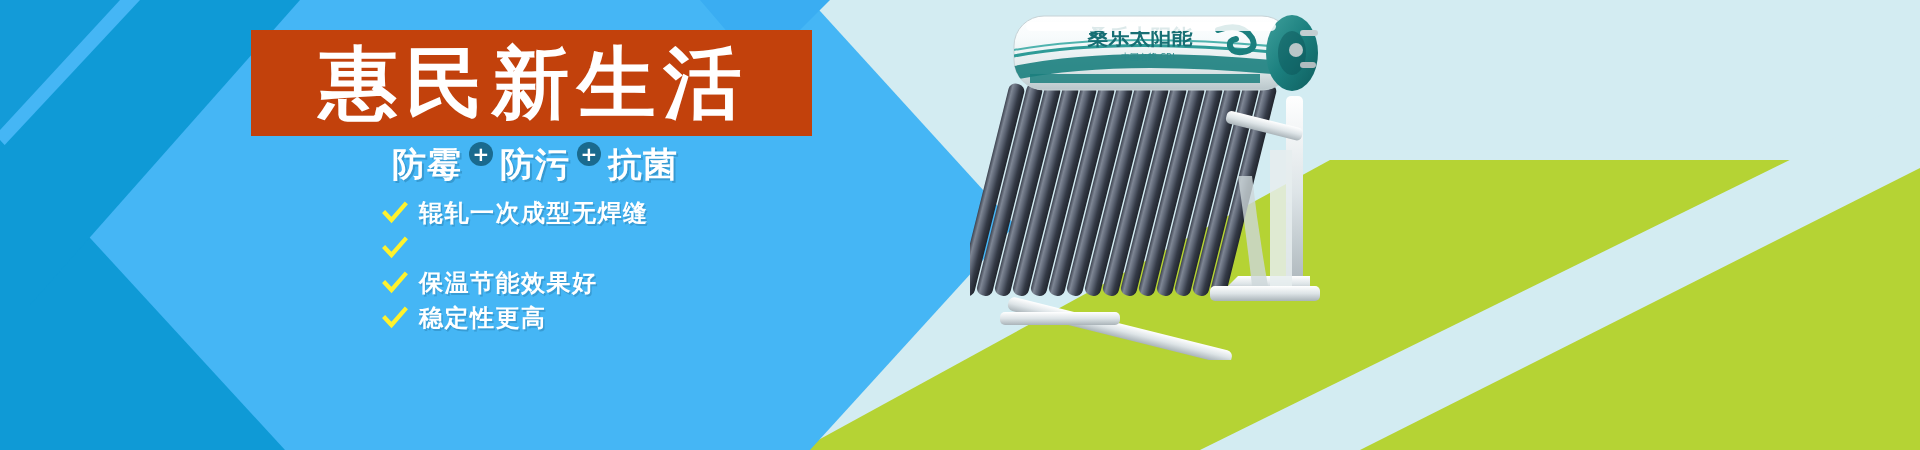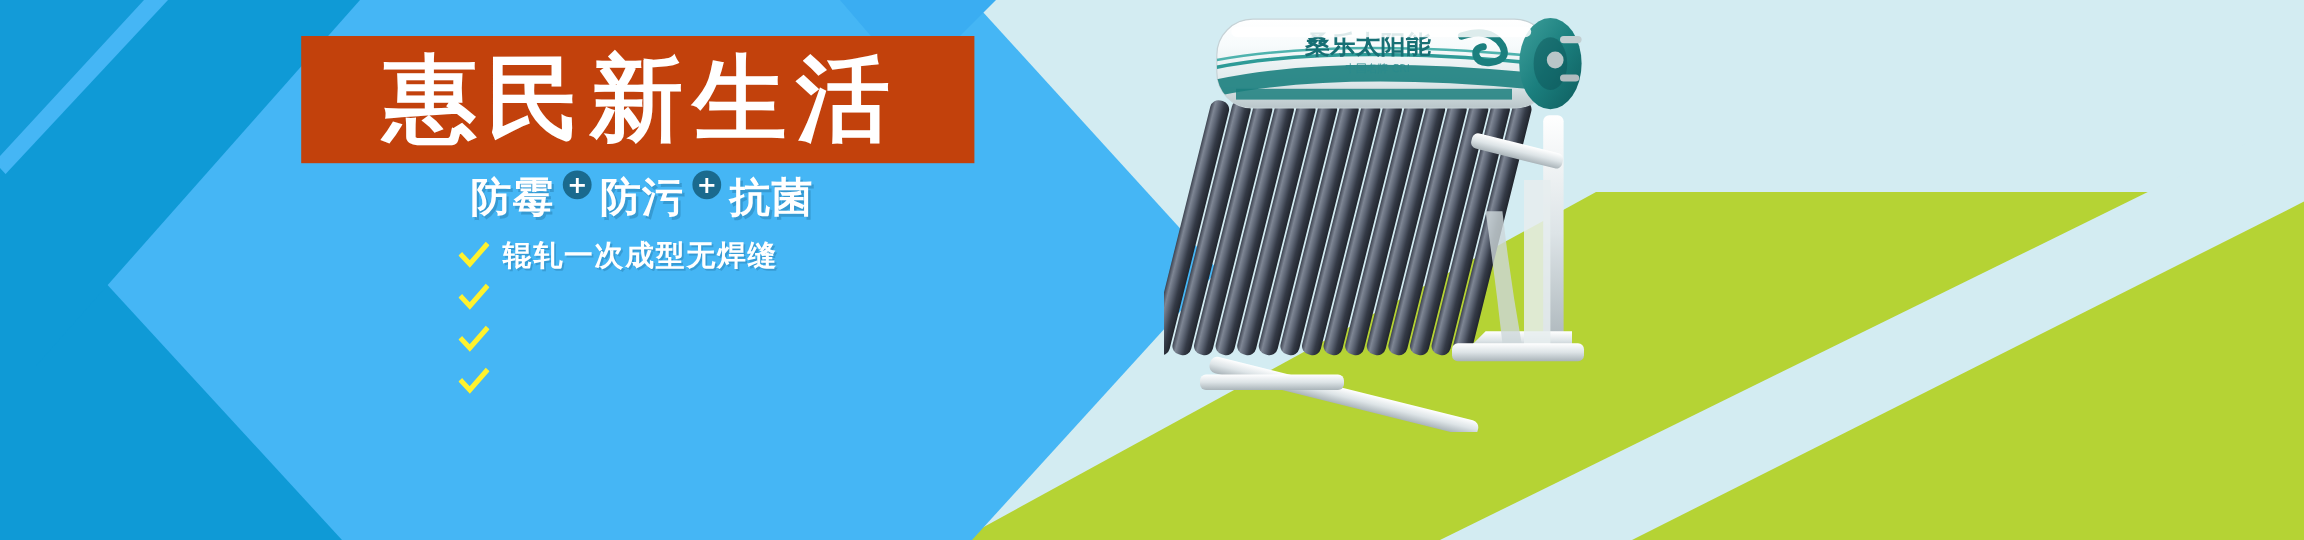--- a/index.html
+++ b/index.html
@@ -112,28 +112,30 @@
       </span>
     </div>
 
 
     <div class="feature-row">
       <span class="check-icon">
         <svg viewBox="0 0 26 26" width="26" height="26">
             <path d="M3 13 L9.5 20 L23 4.5" stroke="#fff22d" stroke-width="4.2" fill="none" stroke-linecap="square" stroke-linejoin="miter"></path>
           </svg>
       </span>
-    </div>
-
-    <div class="feature-row">
-      <span class="check-icon">
-        <svg viewBox="0 0 26 26" width="26" height="26">
-            <path d="M3 13 L9.5 20 L23 4.5" stroke="#fff22d" stroke-width="4.2" fill="none" stroke-linecap="square" stroke-linejoin="miter"></path>
-          </svg>
-      </span>
+      <span class="feature-label">保温节能效果好</span>
+    </div>
+
+    <div class="feature-row">
+      <span class="check-icon">
+        <svg viewBox="0 0 26 26" width="26" height="26">
+            <path d="M3 13 L9.5 20 L23 4.5" stroke="#fff22d" stroke-width="4.2" fill="none" stroke-linecap="square" stroke-linejoin="miter"></path>
+          </svg>
+      </span>
+      <span class="feature-label">稳定性更高</span>
     </div>
 
   </div>
 
   <div class="product">
     <svg class="product-wrap" viewBox="0 0 460 360" width="460" height="360">
       <defs>
         <linearGradient id="tubeG" x1="0" y1="0" x2="1" y2="0">
           <stop offset="0%" stop-color="#3d4350"></stop>
           <stop offset="22%" stop-color="#7e8694"></stop>

